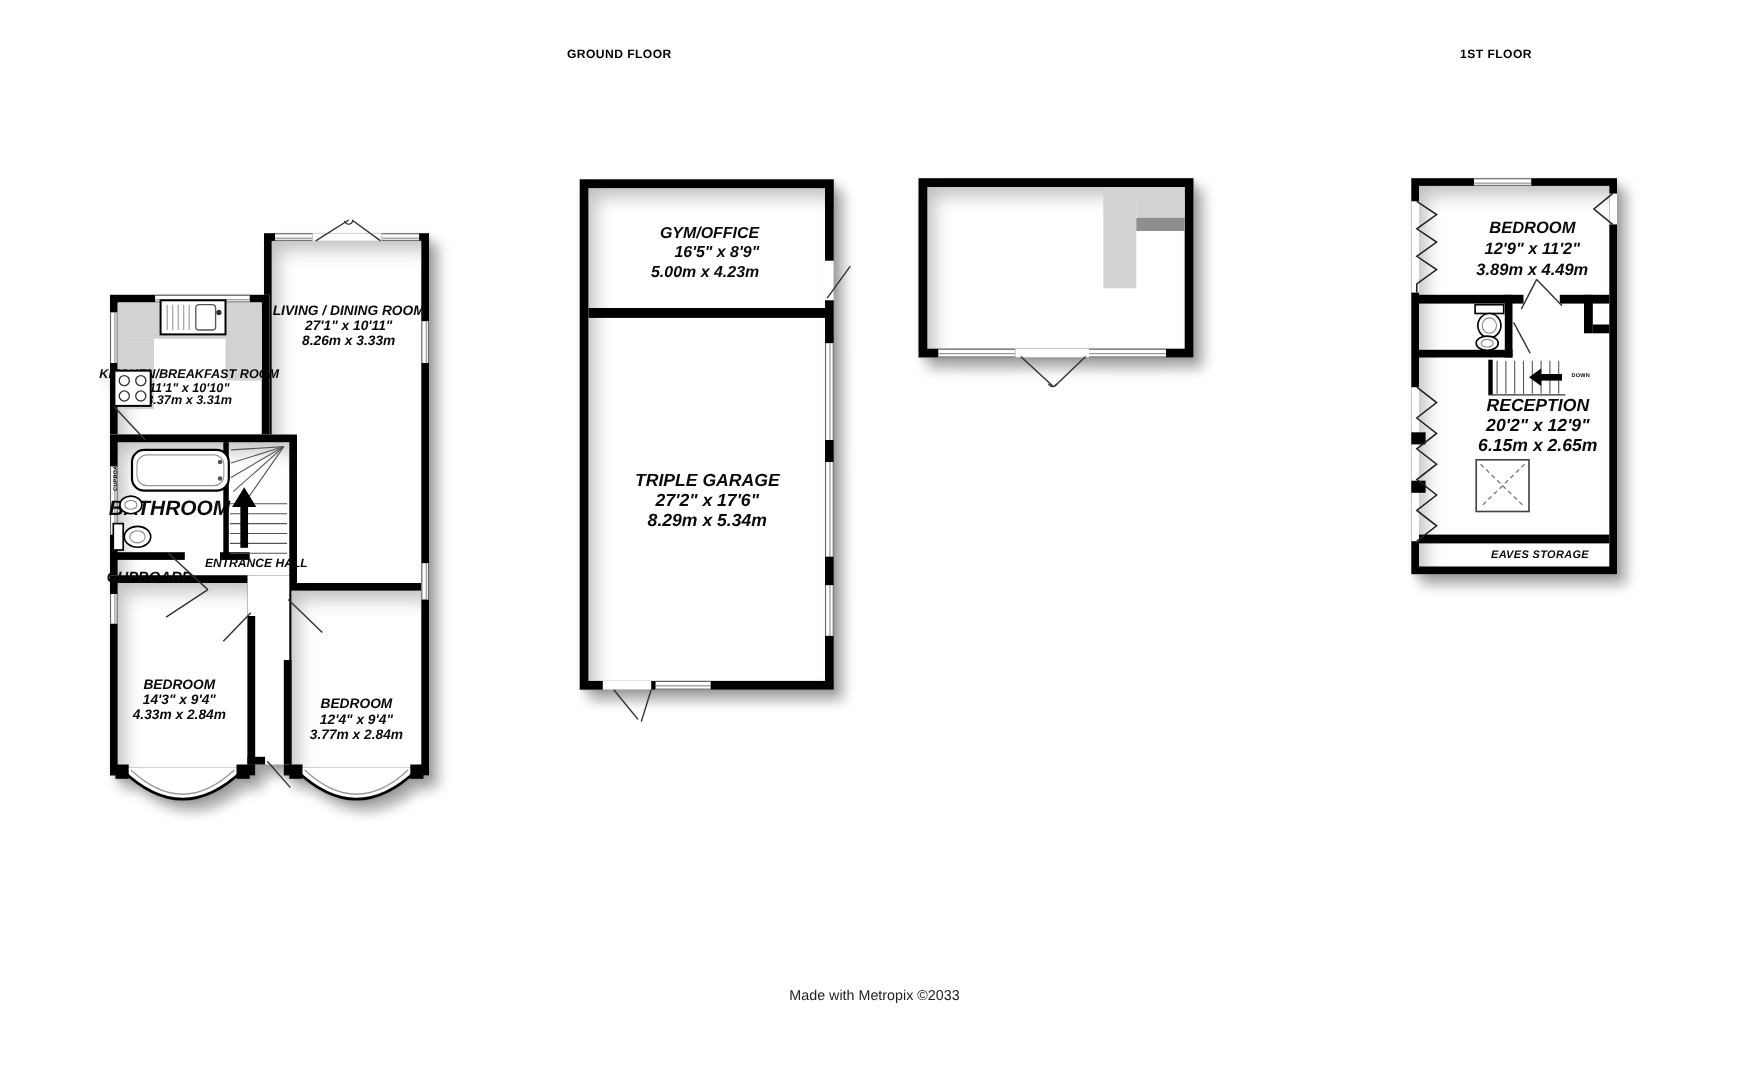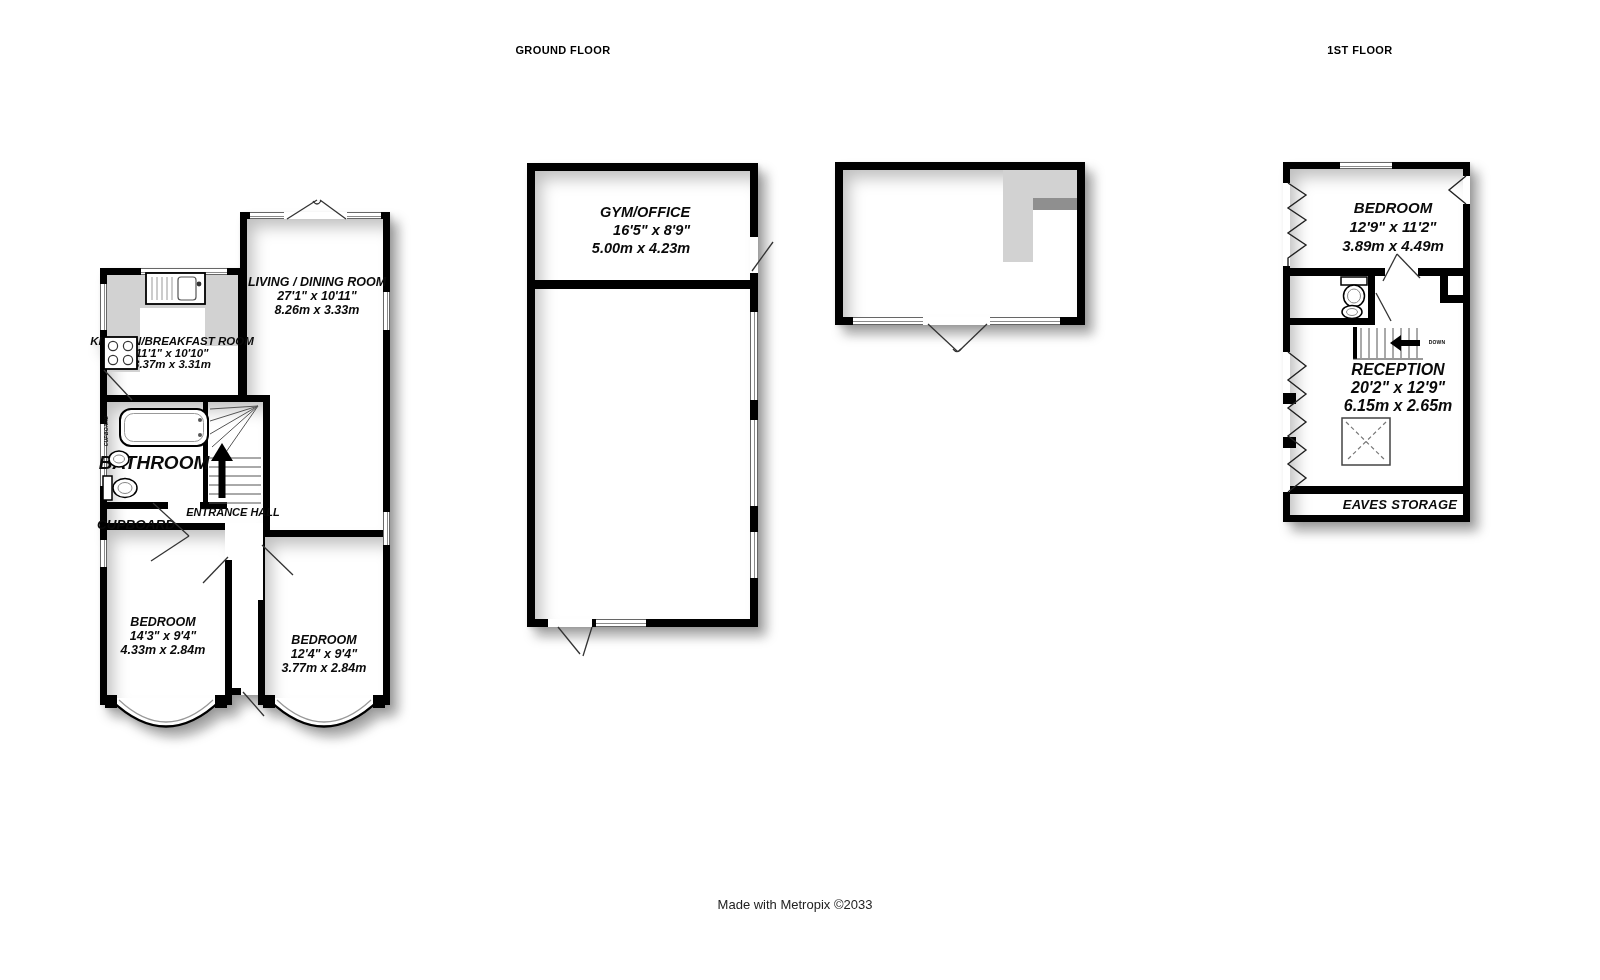--- a/index.html
+++ b/index.html
@@ -22,21 +22,21 @@
        color:#0a0a0a;white-space:nowrap;}
   .ln{display:block;}
   .s11{font-size:11.5px;line-height:11.5px;}
   .s12{font-size:12.5px;line-height:14px;}
   .s14{font-size:14.5px;line-height:18px;}
   .s15{font-size:15px;line-height:19px;}
   .s16{font-size:16px;line-height:18px;}
   .s19{font-size:19px;line-height:19px;}
   .s13{font-size:13.5px;line-height:14px;}
   .s10{font-size:11px;line-height:10px;}
-  .sEaves{font-size:13px;line-height:12px;letter-spacing:.3px;}
+  .sEaves{font-size:10px;line-height:12px;letter-spacing:.3px;}
   .tiny{font-size:5px;line-height:5px;letter-spacing:.2px;}
   .title{position:absolute;transform:translateX(-50%);font-weight:bold;font-size:11px;
          letter-spacing:.4px;color:#000;white-space:nowrap;}
   .footer{position:absolute;transform:translateX(-50%);font-size:13px;color:#222;white-space:nowrap;}
   svg{position:absolute;left:0;top:0;pointer-events:none;}
 </style>
 </head>
 <body>
 
 <div id="plan">
@@ -130,20 +130,25 @@
     <div class="winV" style="left:750px;top:312px;width:8px;height:88px;"></div>
     <div class="winV" style="left:750px;top:420px;width:8px;height:86px;"></div>
     <div class="winV" style="left:750px;top:532px;width:8px;height:46px;"></div>
 
     <div class="white" style="left:548px;top:619px;width:44px;height:8px;"></div>
     <div class="winH" style="left:596px;top:619px;width:50px;height:8px;"></div>
     <div class="lbl s14" style="left:641px;top:203px;text-align:right;">
       <span class="ln">GYM/OFFICE</span>
       <span class="ln">16'5" x 8'9"</span>
       <span class="ln">5.00m x 4.23m</span>
+    </div>
+    <div class="lbl s16" style="left:643px;top:429px;">
+      <span class="ln">TRIPLE GARAGE</span>
+      <span class="ln">27'2" x 17'6"</span>
+      <span class="ln">8.29m x 5.34m</span>
     </div>
   </div>
 
   <div class="bldg">
     <div class="room b8" style="left:835px;top:162px;width:250px;height:163px;"></div>
     <div class="gray" style="left:1003px;top:170px;width:30px;height:92px;"></div>
     <div class="gray" style="left:1033px;top:170px;width:44px;height:28px;"></div>
     <div class="gray2" style="left:1033px;top:198px;width:44px;height:12px;"></div>
     <div class="winH" style="left:853px;top:317px;width:70px;height:8px;"></div>
     <div class="winH" style="left:990px;top:317px;width:70px;height:8px;"></div>

